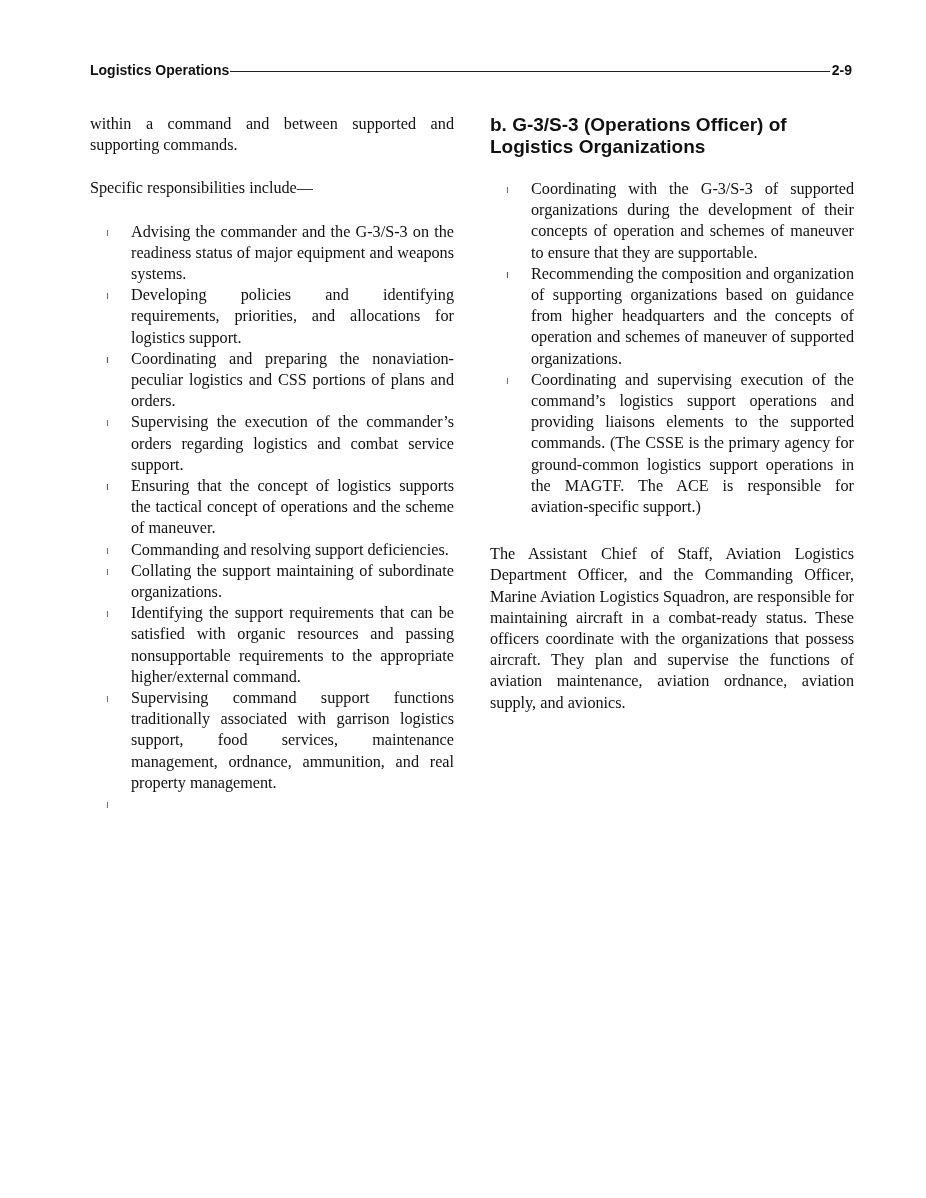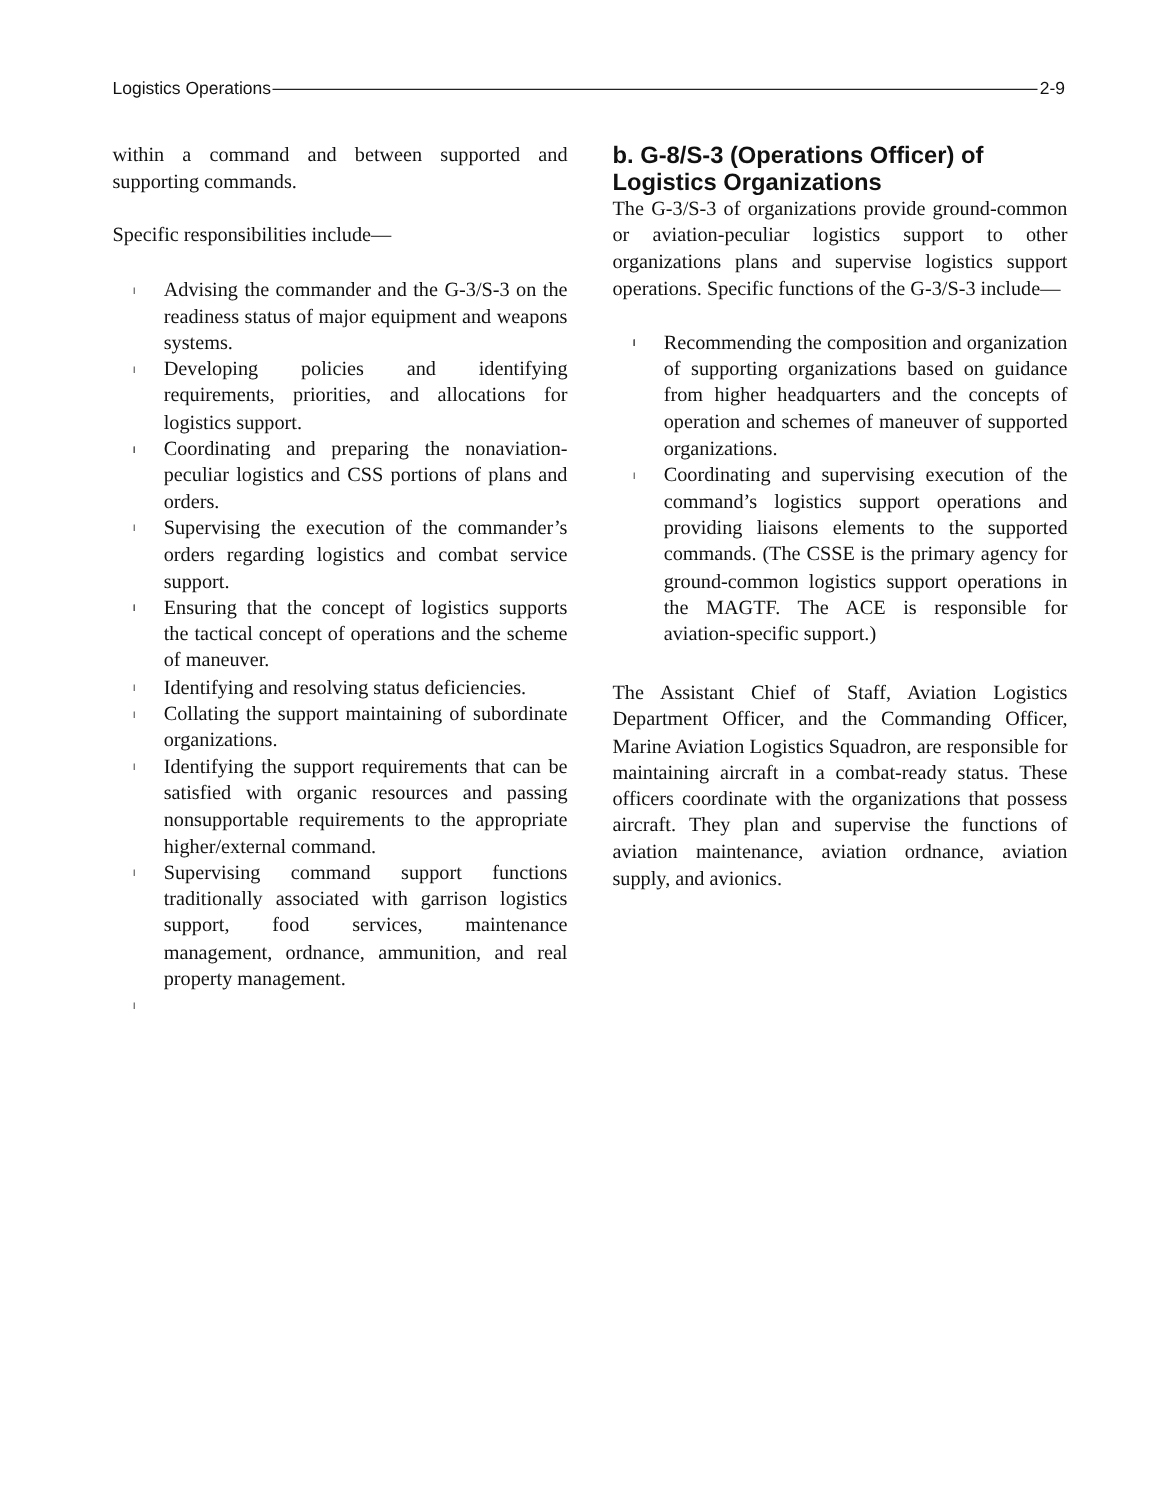--- a/index.html
+++ b/index.html
@@ -1,20 +1,20 @@
 <!DOCTYPE html>
 <html><head>
   <meta charset="utf-8">
   <style>
     html, body { margin: 0; padding: 0; background: #ffffff; }
     body { width: 926px; height: 1198px; position: relative; overflow: hidden; color: #111; }
     .header {
       position: absolute; left: 90px; top: 60px; width: 762px; height: 20px;
       display: flex; align-items: center;
-      font-family: "Liberation Sans", sans-serif; font-weight: normal; font-size: 14px; text-align: right;
+      font-family: "Liberation Sans", sans-serif; font-weight: bold; font-size: 14px; text-align: right;
     }
     .header .rule { flex: 1; height: 1px; background: #222; margin: 2px 2px 0 1px; }
     .col {
       position: absolute; top: 114px;
       font-family: "Liberation Serif", serif; font-size: 16.2px; line-height: 21.2px;
       text-align: justify;
     }
     .col-left { left: 90px; width: 364px; }
     .col-right { left: 490px; width: 364px; }
     p { margin: 0; }
@@ -45,33 +45,32 @@
   <p>Specific responsibilities include—</p>
   <div class="gap"></div>
   <ul>
     <li><span class="bullet">ı</span><span>Advising the commander and the G-3/S-3 on the readiness status of major equipment and weapons systems.</span></li>
     <li><span class="bullet">ı</span><span>Developing policies and identifying requirements, priorities, and allocations for logistics support.</span></li>
     <li><span class="bullet">ı</span></li>
     <li><span class="bullet">ı</span><span>Coordinating and preparing the nonaviation-peculiar logistics and CSS portions of plans and orders.</span></li>
     <li><span class="bullet">ı</span><span>Supervising the execution of the commander’s orders regarding logistics and combat service support.</span></li>
     <li><span class="bullet">ı</span></li>
     <li><span class="bullet">ı</span><span>Ensuring that the concept of logistics supports the tactical concept of operations and the scheme of maneuver.</span></li>
-    <li><span class="bullet">ı</span><span>Identifying and resolving status deficiencies.</span></li>
+    <li><span class="bullet">ı</span><span>Commanding and resolving support deficiencies.</span></li>
     <li><span class="bullet">ı</span><span>Collating the support maintaining of subordinate organizations.</span></li>
     <li><span class="bullet">ı</span><span>Identifying the support requirements that can be satisfied with organic resources and passing nonsupportable requirements to the appropriate higher/external command.</span></li>
     <li><span class="bullet">ı</span><span>Supervising command support functions traditionally associated with garrison logistics support, food services, maintenance management, ordnance, ammunition, and real property management.</span></li>
     <li><span class="bullet">ı</span></li>
   </ul>
 </div>
 
 <div class="col col-right">
-  <h3>b.  G-8/S-3 (Operations Officer) of Logistics Organizations</h3>
-  <p>The G-3/S-3 of organizations provide ground-common or aviation-peculiar logistics support to other organizations plans and supervise logistics support operations. Specific functions of the G-3/S-3 include—</p>
+  <h3>b.  G-3/S-3 (Operations Officer) of Logistics Organizations</h3>
   <div class="gap"></div>
   <ul>
-    <li><span class="bullet">ı</span></li>
+    <li><span class="bullet">ı</span><span>Coordinating with the G-3/S-3 of supported organizations during the development of their concepts of operation and schemes of maneuver to ensure that they are supportable.</span></li>
     <li><span class="bullet">ı</span></li>
     <li><span class="bullet">ı</span><span>Recommending the composition and organization of supporting organizations based on guidance from higher headquarters and the concepts of operation and schemes of maneuver of supported organizations.</span></li>
     <li><span class="bullet">ı</span><span>Coordinating and supervising execution of the command’s logistics support operations and providing liaisons elements to the supported commands. (The CSSE is the primary agency for ground-common logistics support operations in the MAGTF. The ACE is responsible for aviation-specific support.)</span></li>
   </ul>
   <div class="gap" style="height:26px"></div>
   <p>The Assistant Chief of Staff, Aviation Logistics Department Officer, and the Commanding Officer, Marine Aviation Logistics Squadron, are responsible for maintaining aircraft in a combat-ready status. These officers coordinate with the organizations that possess aircraft. They plan and supervise the functions of aviation maintenance, aviation ordnance, aviation supply, and avionics.</p>
 </div>
 
 </body></html>

